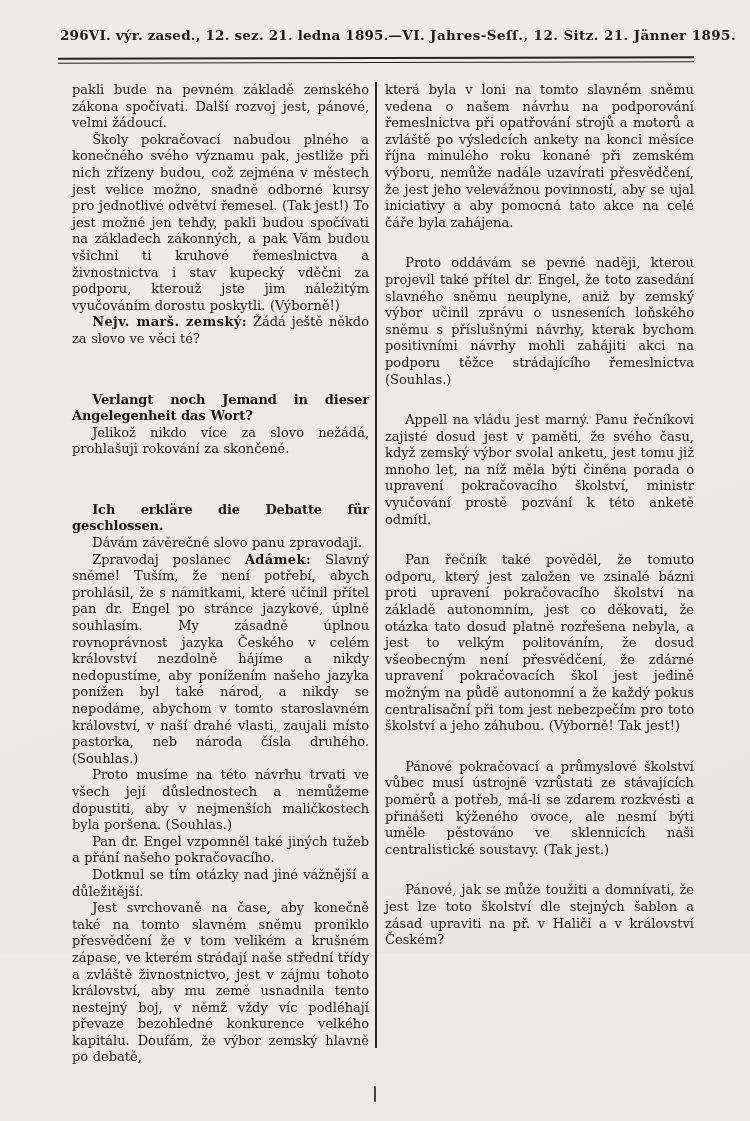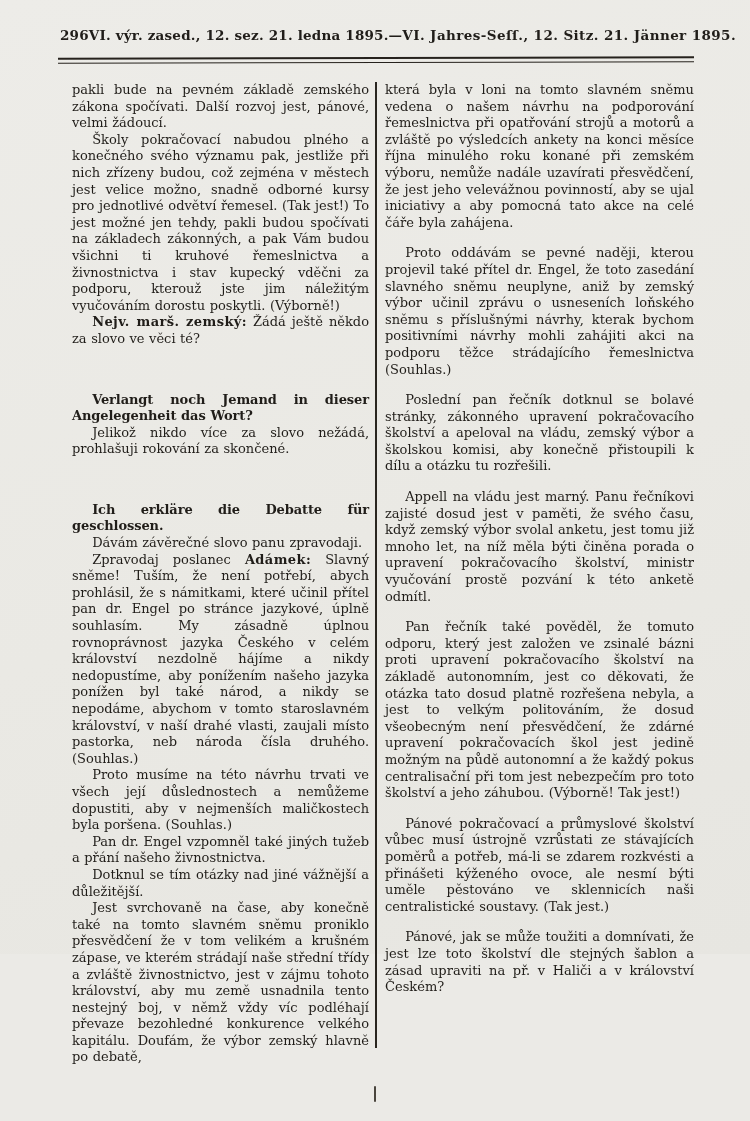--- a/index.html
+++ b/index.html
@@ -40,21 +40,21 @@
     position: absolute; left: 374px; top: 1086px;
     width: 2px; height: 16px; background: #4a453d; border-radius: 1px;
   }
   p.para {
     margin: 0; text-align: justify; text-indent: 1.55em;
     font-size: 13px; line-height: 16.6px;
     word-spacing: 0.4px;
   }
   p.no-indent { text-indent: 0; }
   p.gap-lg { }
-  .col-right p.para + p.para { margin-top: 14px; }
+  .col-right p.para + p.para { margin-top: 24px; }
   .speaker { font-weight: bold; letter-spacing: 0.4px; }
   p.fraktur { font-weight: bold; letter-spacing: -0.1px; margin-top: 44px; }
 </style>
 </head>
 <body>
 
 <div class="page">
 
   <div class="running-header">
     <span class="seg">296</span>
@@ -70,31 +70,30 @@
     <div class="col col-left">
       <p class="para no-indent"><span>pakli bude na pevném základě zemského zákona spočívati. Další rozvoj jest, pánové, velmi žádoucí.</span></p>
       <p class="para"><span>Školy pokračovací nabudou plného a konečného svého významu pak, jestliže při nich zřízeny budou, což zejména v městech jest velice možno, snadně odborné kursy pro jednotlivé odvětví řemesel. (Tak jest!) To jest možné jen tehdy, pakli budou spočívati na základech zákonných, a pak Vám budou všichni ti kruhové řemeslnictva a živnostnictva i stav kupecký vděčni za podporu, kterouž jste jim náležitým vyučováním dorostu poskytli. (Výborně!)</span></p>
       <p class="para gap-lg"><span class="speaker">Nejv. marš. zemský:</span><span> Žádá ještě někdo za slovo ve věci té?</span></p>
       <p class="para fraktur"><span>Verlangt noch Jemand in dieser Angelegenheit das Wort?</span></p>
       <p class="para"><span>Jelikož nikdo více za slovo nežádá, prohlašuji rokování za skončené.</span></p>
       <p class="para fraktur"><span>Ich erkläre die Debatte für geschlossen.</span></p>
       <p class="para"><span>Dávám závěrečné slovo panu zpravodaji.</span></p>
       <p class="para gap-lg"><span>Zpravodaj poslanec </span><span class="speaker">Adámek:</span><span> Slavný sněme! Tuším, že není potřebí, abych prohlásil, že s námitkami, které učinil přítel pan dr. Engel po stránce jazykové, úplně souhlasím. My zásadně úplnou rovnoprávnost jazyka Českého v celém království nezdolně hájíme a nikdy nedopustíme, aby ponížením našeho jazyka ponížen byl také národ, a nikdy se nepodáme, abychom v tomto staroslavném království, v naší drahé vlasti, zaujali místo pastorka, neb národa čísla druhého. (Souhlas.)</span></p>
       <p class="para"><span>Proto musíme na této návrhu trvati ve všech její důslednostech a nemůžeme dopustiti, aby v nejmenších maličkostech byla poršena. (Souhlas.)</span></p>
-      <p class="para"><span>Pan dr. Engel vzpomněl také jiných tužeb a přání našeho živnostnictva.</span></p>
+      <p class="para"><span>Pan dr. Engel vzpomněl také jiných tužeb a přání našeho pokračovacího.</span></p>
       <p class="para"><span>Dotknul se tím otázky nad jiné vážnější a důležitější.</span></p>
       <p class="para"><span>Jest svrchovaně na čase, aby konečně také na tomto slavném sněmu proniklo přesvědčení že v tom velikém a krušném zápase, ve kterém strádají naše střední třídy a zvláště živnostnictvo, jest v zájmu tohoto království, aby mu země usnadnila tento nestejný boj, v němž vždy víc podléhají převaze bezohledné konkurence velkého kapitálu. Doufám, že výbor zemský hlavně po debatě,</span></p>
     </div>
 
     <div class="divider"></div>
 
     <div class="col col-right">
       <p class="para no-indent"><span>která byla v loni na tomto slavném sněmu vedena o našem návrhu na podporování řemeslnictva při opatřování strojů a motorů a zvláště po výsledcích ankety na konci měsíce října minulého roku konané při zemském výboru, nemůže nadále uzavírati přesvědčení, že jest jeho velevážnou povinností, aby se ujal iniciativy a aby pomocná tato akce na celé čáře byla zahájena.</span></p>
       <p class="para"><span>Proto oddávám se pevné naději, kterou projevil také přítel dr. Engel, že toto zasedání slavného sněmu neuplyne, aniž by zemský výbor učinil zprávu o usneseních loňského sněmu s příslušnými návrhy, kterak bychom positivními návrhy mohli zahájiti akci na podporu těžce strádajícího řemeslnictva (Souhlas.)</span></p>
-      <p class="para"><span>Poslední pan řečník dotknul se bolavé stránky, zákonného upravení pokračovacího školství a apeloval na vládu, zemský výbor a školskou komisi, aby konečně přistoupili k dílu a otázku tu rozřešili.</span></p>
       <p class="para"><span>Appell na vládu jest marný. Panu řečníkovi zajisté dosud jest v paměti, že svého času, když zemský výbor svolal anketu, jest tomu již mnoho let, na níž měla býti činěna porada o upravení pokračovacího školství, ministr vyučování prostě pozvání k této anketě odmítl.</span></p>
       <p class="para"><span>Pan řečník také pověděl, že tomuto odporu, který jest založen ve zsinalé bázni proti upravení pokračovacího školství na základě autonomním, jest co děkovati, že otázka tato dosud platně rozřešena nebyla, a jest to velkým politováním, že dosud všeobecným není přesvědčení, že zdárné upravení pokračovacích škol jest jedině možným na půdě autonomní a že každý pokus centralisační při tom jest nebezpečím pro toto školství a jeho záhubou. (Výborně! Tak jest!)</span></p>
       <p class="para"><span>Pánové pokračovací a průmyslové školství vůbec musí ústrojně vzrůstati ze stávajících poměrů a potřeb, má-li se zdarem rozkvésti a přinášeti kýženého ovoce, ale nesmí býti uměle pěstováno ve sklennicích naši centralistické soustavy. (Tak jest.)</span></p>
       <p class="para"><span>Pánové, jak se může toužiti a domnívati, že jest lze toto školství dle stejných šablon a zásad upraviti na př. v Haliči a v království Českém?</span></p>
     </div>
 
   </div>
 
   <div class="ink-speck"></div>
 

